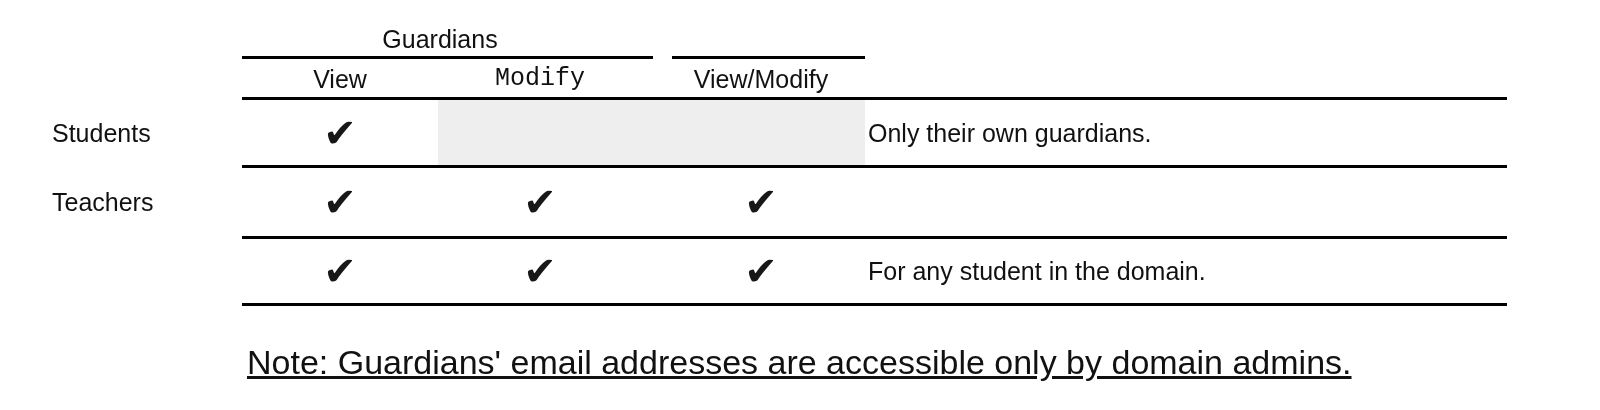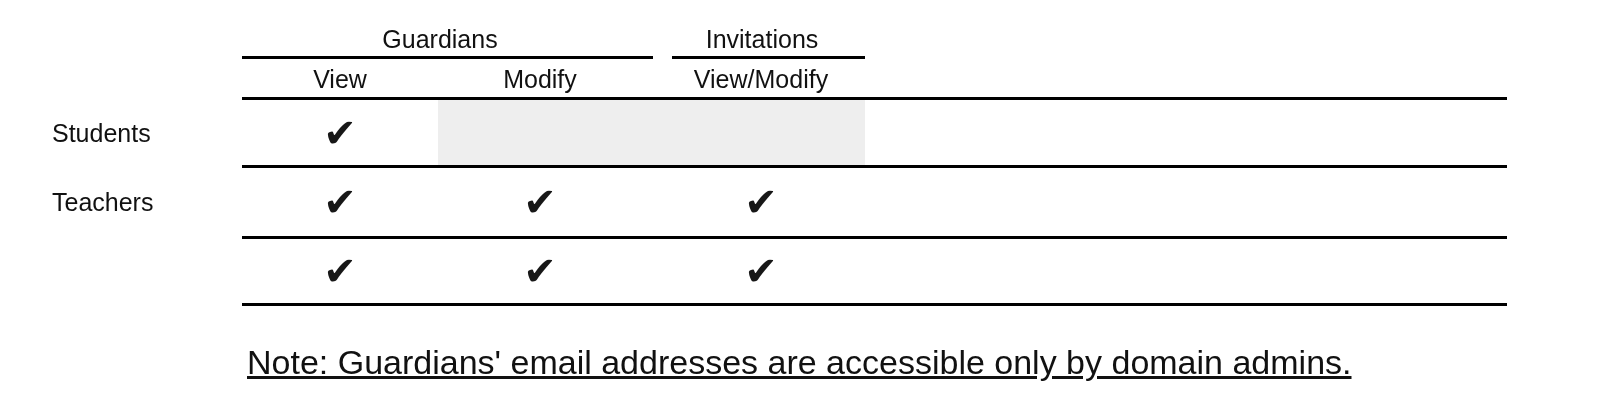--- a/index.html
+++ b/index.html
@@ -106,44 +106,44 @@
     text-decoration: underline;
   }
 </style>
 </head>
 <body>
 
 <div id="permissions-figure">
 
   <div class="cell-text group-label centered" style="left:440px; top:16px;">Guardians</div>
 
-  <div class="cell-text group-label centered" style="left:762px; top:16px;">Invitations</div>
 
   <div class="rule" style="left:242px; top:48px; width:411px;"></div>
 
   <div class="rule" style="left:672px; top:48px; width:193px;"></div>
 
   <div class="cell-text col-label centered" style="left:340px; top:56px;text-align:right;">View</div>
 
-  <div class="cell-text col-label centered" style="left:540px; top:56px;">Modify</div>
+  <div class="cell-text col-label centered" style="left:540px; top:56px;font-family:Liberation Mono, monospace;">Modify</div>
 
   <div class="cell-text col-label centered" style="left:761px; top:56px;">View/Modify</div>
 
   <div class="rule" style="left:242px; top:89px; width:1265px;"></div>
 
   <div class="shaded-block" style="left:438px; top:92px; width:427px; height:66px;"></div>
 
   <div class="cell-text row-label" style="top:110px;">Students</div>
 
   <div class="check" style="left:340px; top:105px;">✔</div>
 
   <div class="check" style="left:540px; top:105px;"></div>
 
   <div class="check" style="left:761px; top:105px;"></div>
 
+  <div class="note-text" style="top:109px;">Only their own guardians.</div>
 
   <div class="rule" style="left:242px; top:157px; width:1265px;"></div>
 
   <div class="cell-text row-label" style="top:179px;">Teachers</div>
 
   <div class="check" style="left:340px; top:174px;">✔</div>
 
   <div class="check" style="left:540px; top:174px;">✔</div>
 
   <div class="check" style="left:761px; top:174px;">✔</div>
@@ -151,18 +151,19 @@
 
   <div class="rule" style="left:242px; top:228px; width:1265px;"></div>
 
 
   <div class="check" style="left:340px; top:243px;">✔</div>
 
   <div class="check" style="left:540px; top:243px;">✔</div>
 
   <div class="check" style="left:761px; top:243px;">✔</div>
 
+  <div class="note-text" style="top:247px;">For any student in the domain.</div>
 
   <div class="rule" style="left:242px; top:295px; width:1265px;"></div>
 
   <div class="footnote">Note: Guardians' email addresses are accessible only by domain admins.</div>
 
 </div>
 
 </body></html>

